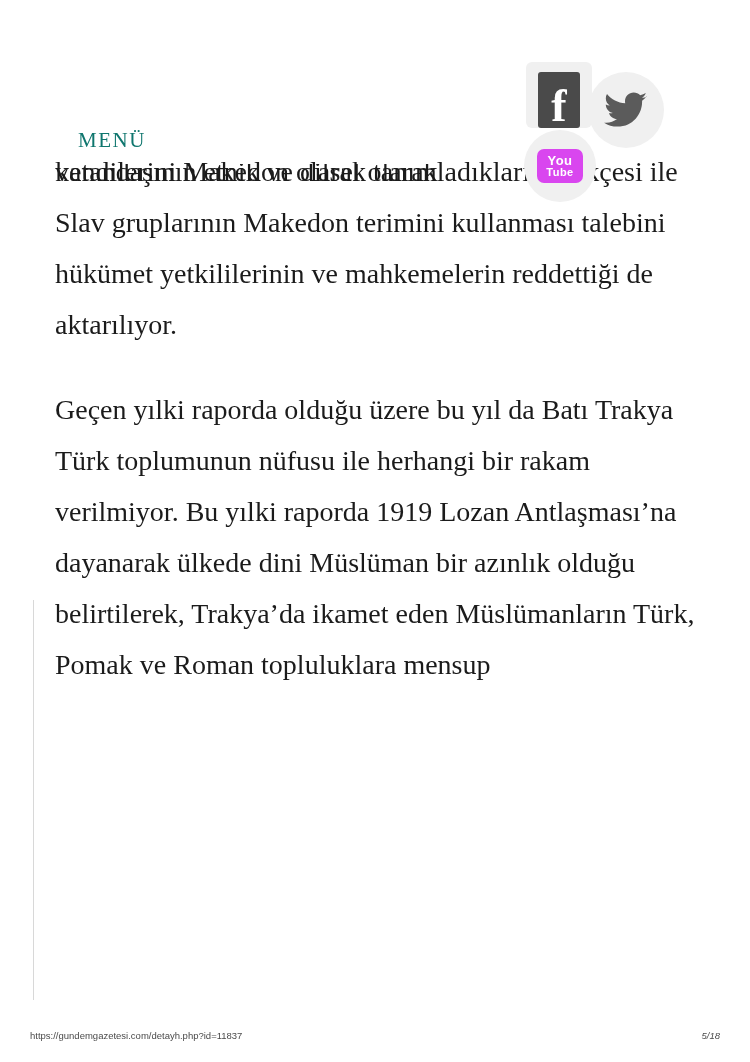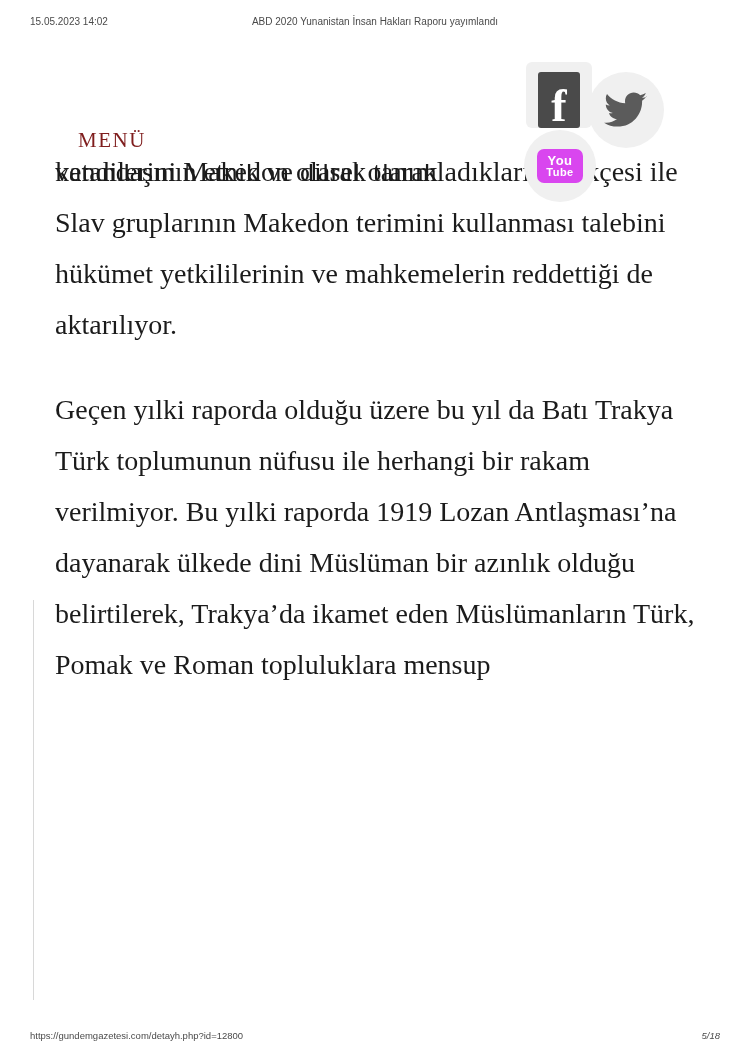--- a/index.html
+++ b/index.html
@@ -74,21 +74,21 @@
   }
 
   
   .menu-label {
     position: absolute;
     left: 78px;
     top: 128px;
     font-family: "Liberation Serif", serif;
     font-size: 21px;
     letter-spacing: 1.5px;
-    color: #7f1d1d;
+    color: #0f766e;
     z-index: 6;
   }
 
   
   .social-cluster {
     position: absolute;
     left: 516px;
     top: 58px;
     width: 145px;
     height: 145px;
@@ -204,24 +204,20 @@
     position: relative;
     top: -18px;
     white-space: nowrap;
   }
 </style>
 </head>
 <body>
 
 <div class="page">
 
-  <div class="print-header">
-    <span class="ph-date">15.05.2023 14:02</span>
-    <span class="ph-title">ABD 2020 Yunanistan İnsan Hakları Raporu yayımlandı</span>
-  </div>
 
   <div class="left-rule"></div>
 
   <div class="clip-wrap">
     <div class="clip-line">vatandaşının etnik ve dilsel olarak</div>
   </div>
 
   <div class="menu-label">MENÜ</div>
 
   <div class="social-cluster">
@@ -250,17 +246,17 @@
     </div>
 
   </div>
 
   <div class="article">
     <p class="clipped">kendilerini Makedon olarak tanımladıkları gerekçesi ile Slav gruplarının Makedon terimini kullanması talebini hükümet yetkililerinin ve mahkemelerin reddettiği de aktarılıyor.</p>
     <p>Geçen yılki raporda olduğu üzere bu yıl da Batı Trakya Türk toplumunun nüfusu ile herhangi bir rakam verilmiyor. Bu yılki raporda 1919 Lozan Antlaşması’na dayanarak ülkede dini Müslüman bir azınlık olduğu belirtilerek, Trakya’da ikamet eden Müslümanların Türk, Pomak ve Roman topluluklara mensup</p>
   </div>
 
   <div class="print-footer">
-    <span class="pf-url">https://gundemgazetesi.com/detayh.php?id=12800</span>
+    <span class="pf-url">https://gundemgazetesi.com/detayh.php?id=11837</span>
     <span class="pf-page">5/18</span>
   </div>
 
 </div>
 
 </body></html>

